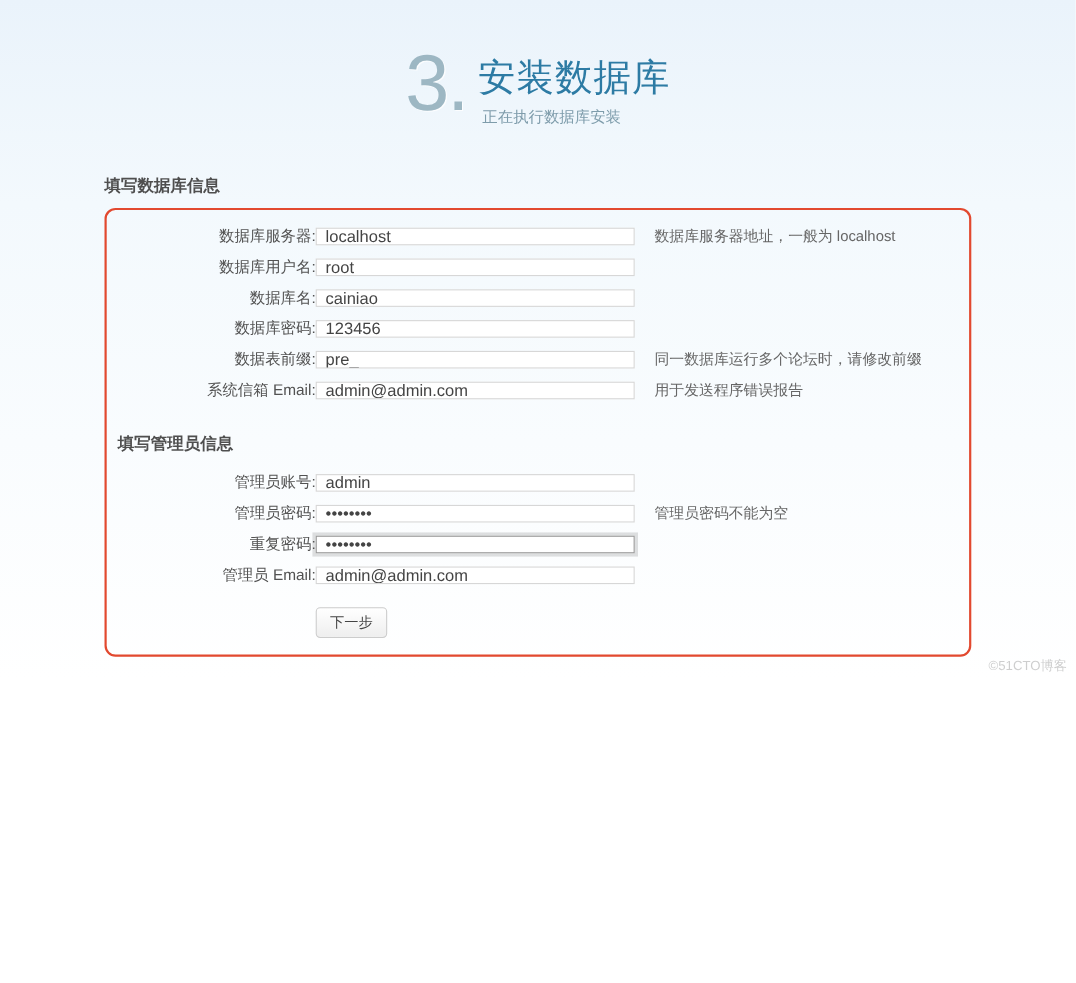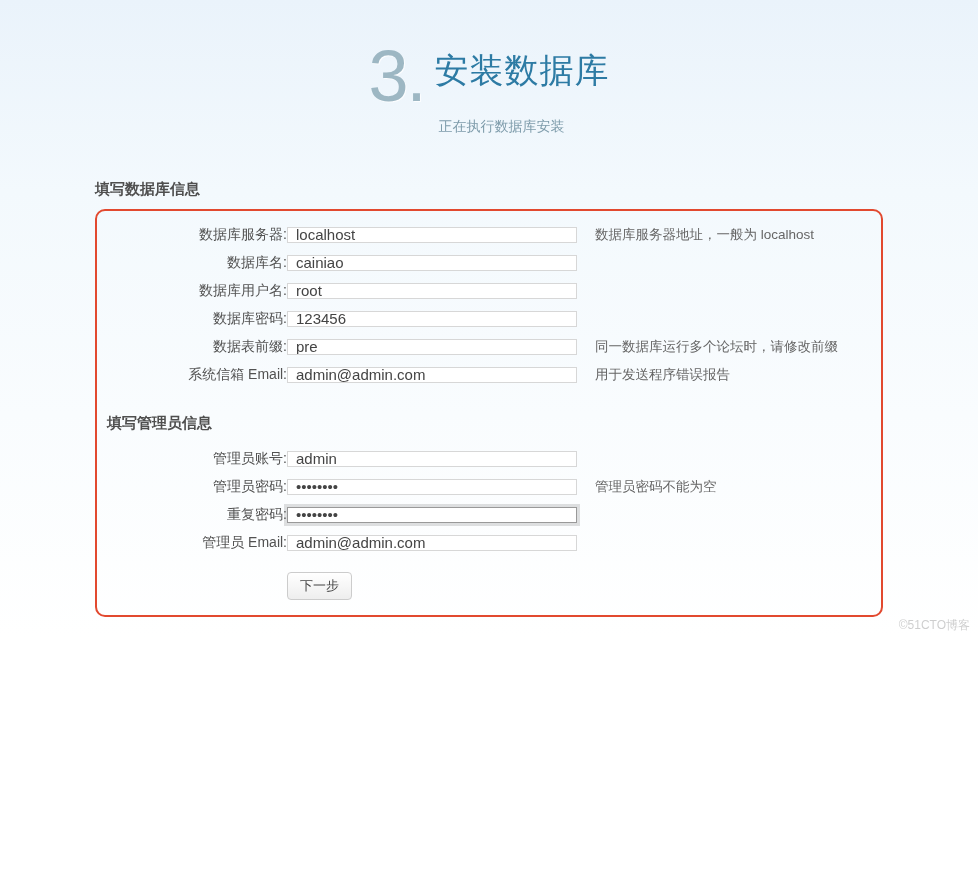--- a/index.html
+++ b/index.html
@@ -44,21 +44,20 @@
       font-size: 34px;
       color: #2d7ba4;
       font-weight: normal;
       letter-spacing: 1px;
     }
     .step-subtitle {
       font-size: 14px;
       color: #7e9cab;
       padding-top: 4px;
       padding-left: 4px;
-      margin-top: 20px;
     }
     
     .progress {
       position: relative;
       height: 40px;
       margin: 0 10px 30px 10px;
     }
     .progress-track {
       position: absolute;
       top: 30px;
@@ -206,26 +205,26 @@
     <div class="section-title">填写数据库信息</div>
 
     <div class="highlight-box">
 
       <div class="form-row">
         <div class="lbl">数据库服务器:</div>
         <div class="inp"><input type="text" value="localhost" style=""></div>
         <div class="tip">数据库服务器地址，一般为 localhost</div>
       </div>
       <div class="form-row">
+        <div class="lbl">数据库用户名:</div>
+        <div class="inp"><input type="text" value="root" style=""></div>
+      </div>
+      <div class="form-row">
         <div class="lbl">数据库名:</div>
         <div class="inp"><input type="text" value="cainiao" style=""></div>
-      </div>
-      <div class="form-row">
-        <div class="lbl">数据库用户名:</div>
-        <div class="inp"><input type="text" value="root" style=""></div>
       </div>
       <div class="form-row">
         <div class="lbl">数据库密码:</div>
         <div class="inp"><input type="text" value="123456" style=""></div>
       </div>
       <div class="form-row">
         <div class="lbl">数据表前缀:</div>
         <div class="inp"><input type="text" value="pre_" style=""></div>
         <div class="tip">同一数据库运行多个论坛时，请修改前缀</div>
       </div>

